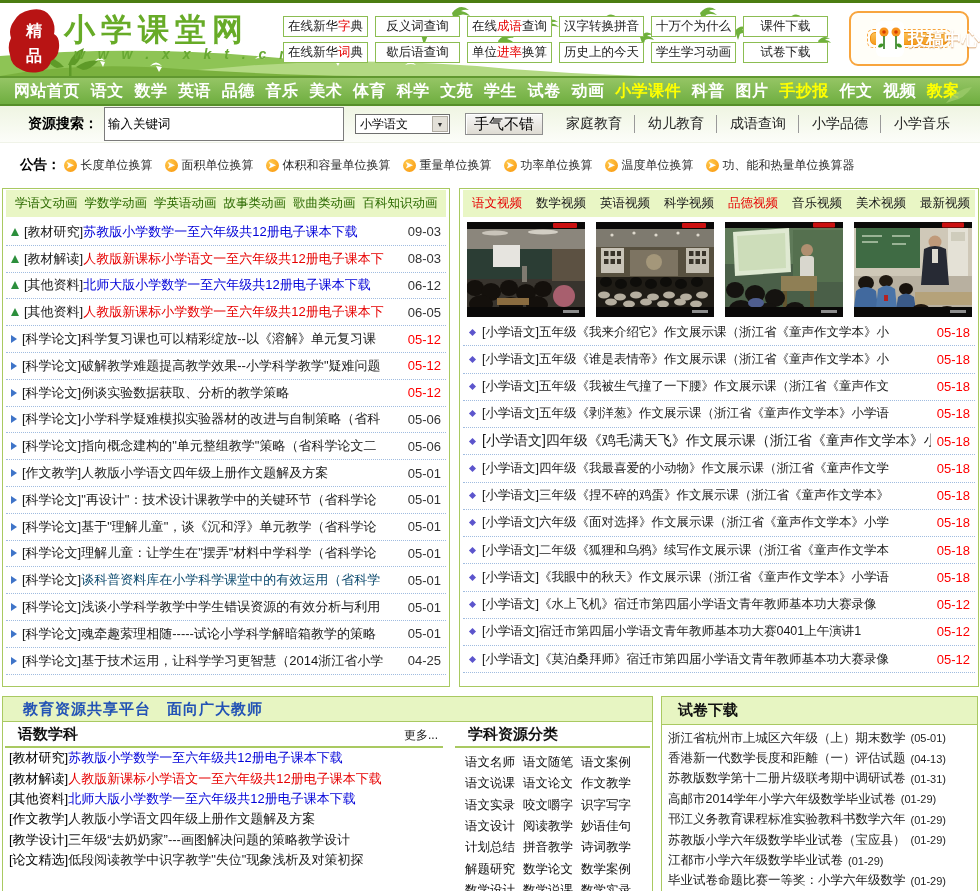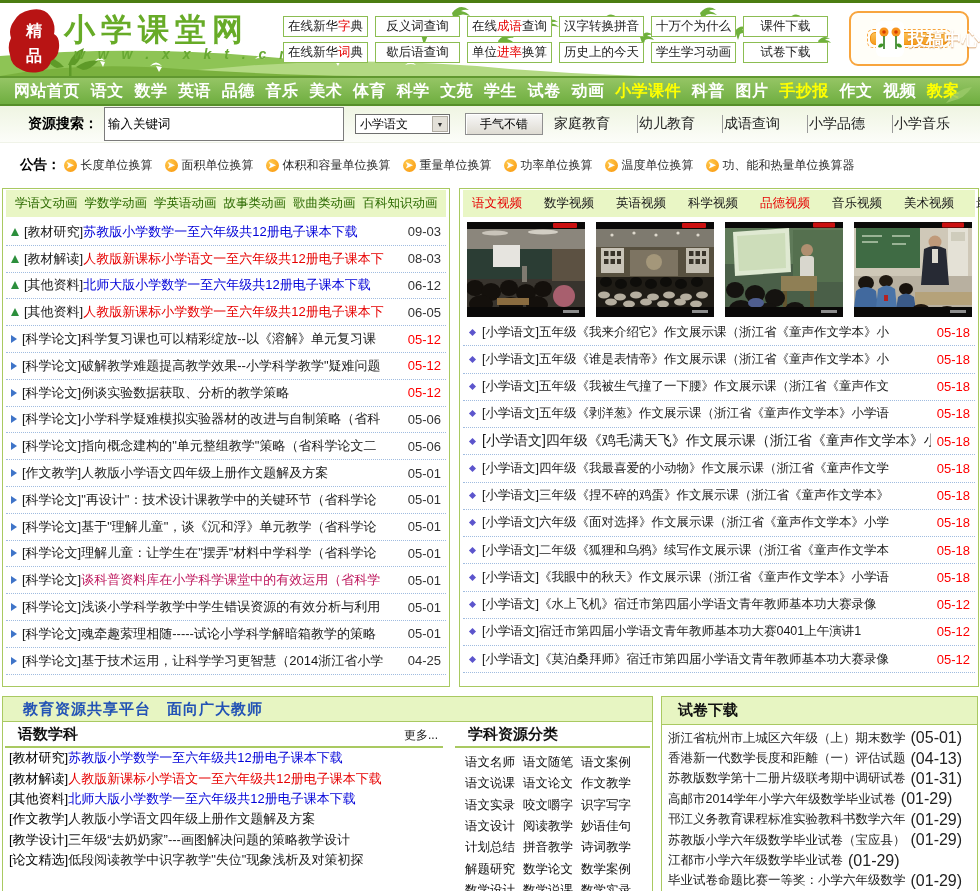--- a/index.html
+++ b/index.html
@@ -51,25 +51,25 @@
   .searchinput { width:240px; height:28px; border:1px solid #7b7b7b; background:#fff;
     font-size:12.5px; color:#000; padding:16px 3px; margin-left:6px;
     font-family:"Liberation Sans",sans-serif; }
   .fakeselect { width:95px; height:20px; border:1px solid #6e6e6e; background:#fff;
     margin-left:11px; display:flex; align-items:center; cursor:pointer; }
   .fakeselect .val { flex:1; font-size:12px; padding-left:4px; color:#000; }
   .fakeselect .arrowbox { width:16px; height:16px; margin-right:1px; background:#e3e0d8;
     border:1px solid #b0aca2; display:flex; align-items:center; justify-content:center;
     font-size:7px; color:#333; }
   .luckybtn { margin-left:15px; width:78px; height:22px; background:linear-gradient(#f8f8f8,#dedbd2);
-    border:1px solid #8f8f8f; box-shadow:inset 1px 1px 0 #fff; font-size:12px; color:#000;
+    border:1px solid #8f8f8f; box-shadow:inset 1px 1px 0 #fff; font-size:15px; color:#000;
     font-family:"Liberation Sans",sans-serif; cursor:pointer; }
   .toplinks { margin-left:auto; padding-right:30px; display:flex; align-items:center; }
   .toplink { font-size:14px; color:#222; white-space:nowrap; cursor:pointer; }
-  .toplink + .toplink { border-left:1px solid #999; padding-left:1px; margin-left:27px; }
+  .toplink + .toplink { border-left:1px solid #999; padding-left:13px; margin-left:12px; }
 
   
   .noticerow { height:44px; background:#fff; display:flex; align-items:center; padding-left:20px; }
   .noticelabel { font-size:13.5px; font-weight:bold; color:#000; margin-right:3px; }
   .noticelinks { display:flex; align-items:center; gap:12px; }
   .noticeitem { display:flex; align-items:center; gap:4px; cursor:pointer; }
   .noticeicon { width:13px; height:13px; border-radius:50%;
     background:radial-gradient(circle at 35% 30%, #ffc94d, #f99408);
     display:flex; align-items:center; justify-content:center;
     color:#fff; font-size:9px; line-height:1; font-weight:bold; }
@@ -77,21 +77,21 @@
 
   
   .main { display:flex; gap:9px; margin-left:2px; margin-top:1px; height:499px; }
   .panel { border:1px solid #a9c961; background:#fff; padding:1px 3px 3px 3px; }
   .panel.left { width:448px; }
   .panel.right { width:520px; }
   .pheader { height:27px; background:#e9f6c5; display:flex; align-items:center;
     gap:7px; padding-left:9px; margin-bottom:1px; }
   .pheader .phlink { font-size:13px; white-space:nowrap; cursor:pointer; }
   .panel.left .phlink { color:#2c6a00; font-size:12.5px; }
-  .panel.right .pheader { gap:22px;text-align:center; }
+  .panel.right .pheader { gap:14px;text-align:center; }
   .panel.right .phlink { font-size:12.5px; }
 
   .rows.articles { margin-top:2px; }
   .rows.articles .row { height:26.8px; }
   .rows.videos .row { height:27.25px; }
   .row { display:flex; align-items:center; border-bottom:1px dotted #a0bce0;
     padding:0 5px 0 5px; overflow:hidden; }
   .row .rtitle { white-space:nowrap; overflow:hidden; flex:1; font-size:13px; color:#1a1a1a; }
   .row .rdate { font-size:13px; color:#333; margin-left:6px; white-space:nowrap; }
   .icon-tri { width:0; height:0; border-left:4.5px solid transparent;
@@ -126,21 +126,21 @@
     padding:4px 0 0 10px; }
   .catcell { font-size:12.5px; color:#111; white-space:nowrap; display:flex;
     align-items:center; cursor:pointer; }
   .bright { width:317px; border:1px solid #a9c961; background:#fff; }
   .bright .phead2 { height:28px; background:#e7f5c2; border-bottom:1px solid #a9c961;
     display:flex; align-items:center; padding-left:16px; }
   .bright .phead2 .btitle2 { font-size:15px; font-weight:bold; color:#111; }
   .prow { height:20.4px; display:flex; align-items:center; padding-left:6px;
     white-space:nowrap; overflow:hidden; }
   .prow .ptitle { font-size:12.5px; color:#1a1a1a; }
-  .prow .pdate { font-size:16px; color:#222; margin-left:5px; }
+  .prow .pdate { font-size:11px; color:#222; margin-left:5px; }
   .bright .plist { padding-top:3px; }
 </style>
 </head>
 <body>
 
 <div class="topbar"></div>
 
 <div class="header">
   <svg class="hills" viewBox="0 0 980 73" preserveAspectRatio="none">
 
@@ -431,21 +431,21 @@
         </div>
 
         <div class="row">
           <span class="icon-arr"></span>
           <span class="rtitle"><b style="font-weight:normal">[科学论文]</b><i style="font-style: normal; color: rgb(26, 26, 26);">理解儿童：让学生在"摆弄"材料中学科学（省科学论</i></span>
           <span class="rdate" style="color: rgb(51, 51, 51);">05-01</span>
         </div>
 
         <div class="row">
           <span class="icon-arr"></span>
-          <span class="rtitle"><b style="font-weight:normal">[科学论文]</b><i style="font-style: normal; color: #be185d; margin-top: 30px;">谈科普资料库在小学科学课堂中的有效运用（省科学</i></span>
+          <span class="rtitle"><b style="font-weight:normal">[科学论文]</b><i style="font-style: normal; color: #0c4a6e; margin-top: 30px;">谈科普资料库在小学科学课堂中的有效运用（省科学</i></span>
           <span class="rdate" style="color: rgb(51, 51, 51);">05-01</span>
         </div>
 
         <div class="row">
           <span class="icon-arr"></span>
           <span class="rtitle"><b style="font-weight:normal">[科学论文]</b><i style="font-style: normal; color: rgb(26, 26, 26);">浅谈小学科学教学中学生错误资源的有效分析与利用</i></span>
           <span class="rdate" style="color: rgb(51, 51, 51);">05-01</span>
         </div>
 
         <div class="row">

